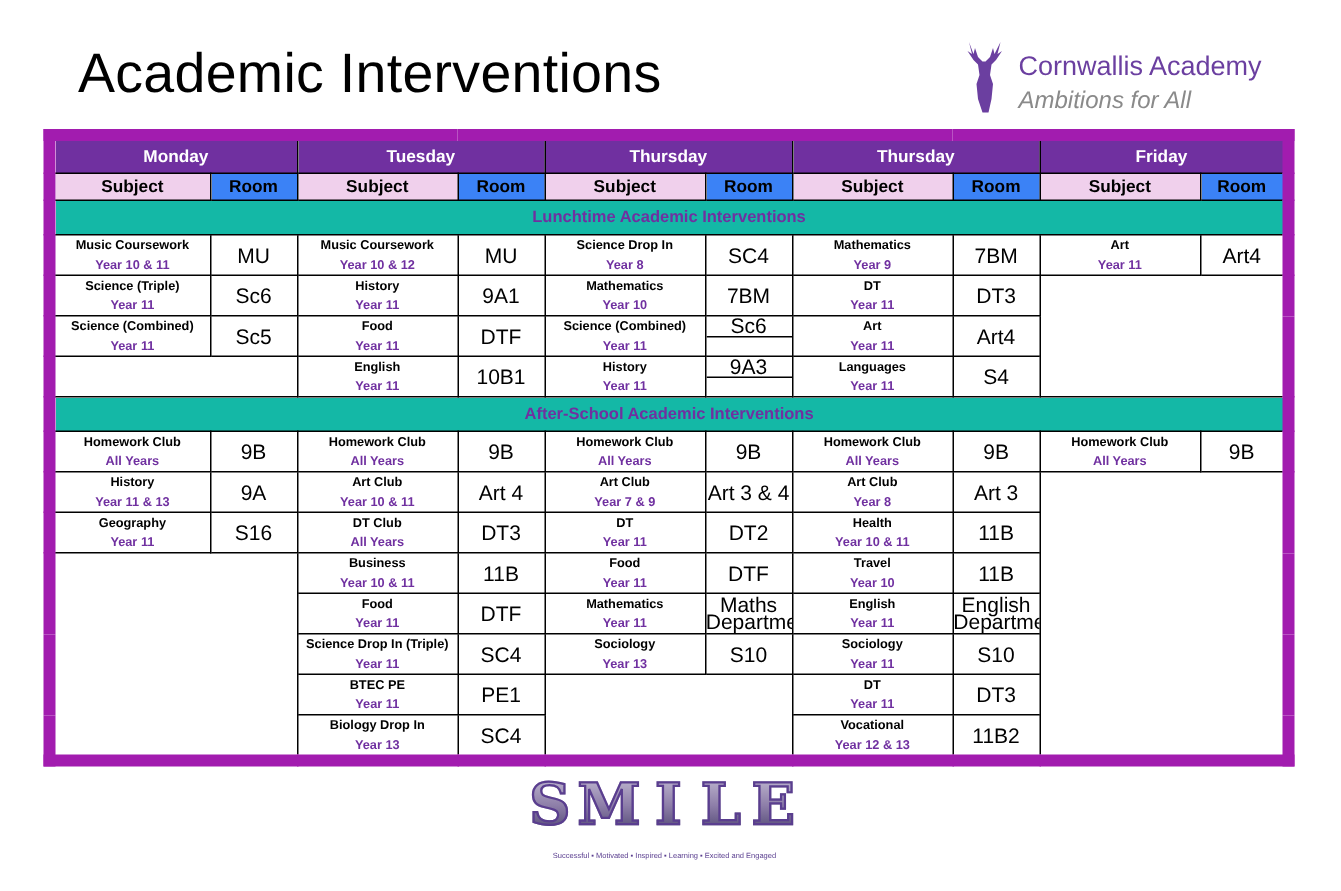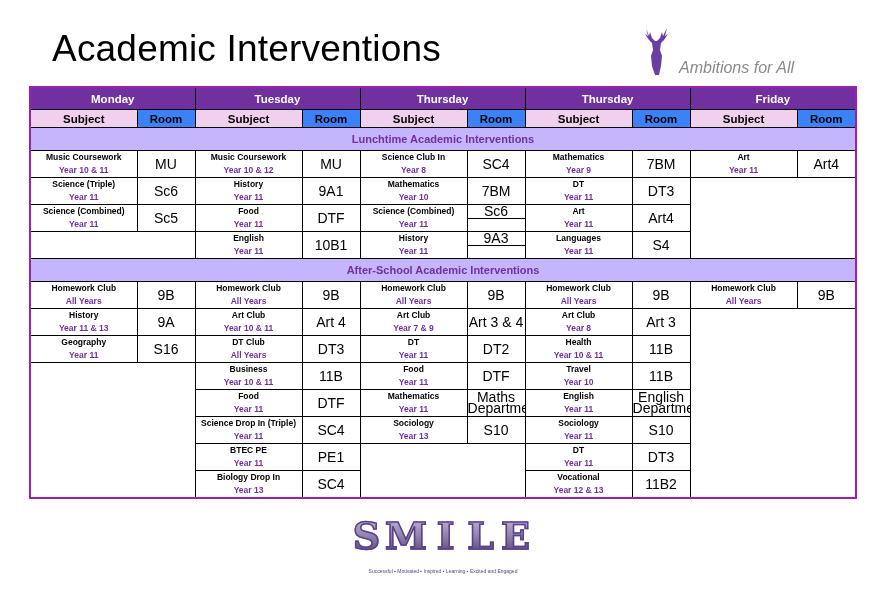--- a/index.html
+++ b/index.html
@@ -3,26 +3,26 @@
 <meta charset="utf-8">
 <style>
   html, body { margin: 0; padding: 0; background: #ffffff; }
   body { width: 894px; height: 594px; position: relative; overflow: hidden; font-family: "Liberation Sans", sans-serif; }
   .title { position: absolute; left: 52px; top: 28px; font-size: 37px; font-weight: normal; color: #000000; letter-spacing: 0.2px; }
   .logo { position: absolute; left: 642px; top: 26px; width: 220px; height: 52px; }
   .logo .stag { position: absolute; left: 0; top: 0; width: 28px; height: 50px; }
   .logo .name { position: absolute; left: 37px; top: 8px; font-size: 18px; color: #6b3fa0; white-space: nowrap; }
   .logo .tag { position: absolute; left: 37px; top: 33px; font-size: 16px; font-style: italic; color: #8a8a8a; white-space: nowrap; }
 
-  table.tt { position: absolute; left: 29px; top: 86px; width: 828px; border-collapse: collapse; table-layout: fixed; border: 2px solid #a21caf; }
+  table.tt { position: absolute; left: 29px; top: 86px; width: 828px; border-collapse: collapse; table-layout: fixed; border: 8px solid #a21caf; }
   table.tt td, table.tt th { border: 1px solid #000; padding: 0; text-align: center; vertical-align: middle; overflow: hidden; }
   th.day { background: #7030a0; color: #fff; font-size: 11.5px; font-weight: bold; height: 21px; border-right: 2px solid #000; }
   th.sub { background: #f0d0ec; font-size: 11.5px; font-weight: bold; height: 17px; color: #000; }
   th.room { background: #3b82f6; font-size: 11.5px; font-weight: bold; color: #000; border-right: 2px solid #000; }
-  td.section { height: 22px; color: #7030a0; font-weight: bold; font-size: 11px; background: #c4b5fd; border-right: 2px solid #000; }
+  td.section { height: 22px; color: #7030a0; font-weight: bold; font-size: 11px; background: #14b8a6; border-right: 2px solid #000; }
   td.cell { height: 26px; font-size: 8.5px; line-height: 13px; }
   td.rm { font-size: 14px; border-right: 2px solid #000; line-height: 11px; }
   .sname { font-weight: bold; color: #000; display: block; }
   .yr { font-weight: bold; color: #7030a0; display: block; }
   td.thick-top { border-top: 2px solid #000; }
   td.empty { border-right: 2px solid #000; }
   .splitroom { display: flex; flex-direction: column; height: 26px; }
   .splitroom div { flex: 1; display: flex; align-items: center; justify-content: center; }
   .splitroom div:first-child { border-bottom: 1px solid #000; }
 
@@ -33,20 +33,21 @@
 </style>
 </head>
 <body>
 
 <div class="title">Academic Interventions</div>
 
 <div class="logo">
   <svg class="stag" viewBox="0 0 28 50">
     <path d="M4 2 L6 10 L3 8 L7 14 L10 17 L11 24 L9 30 L10 40 L13 49 L17 49 L19 40 L20 30 L18 24 L19 17 L22 14 L26 8 L23 10 L25 2 L21 10 L20 6 L18 12 L15 15 L13 15 L10 12 L8 6 L7 10 Z" fill="#6b3fa0"></path>
   </svg>
+  <div class="name">Cornwallis Academy</div>
   <div class="tag">Ambitions for All</div>
 </div>
 
 <table class="tt">
   <colgroup>
     <col style="width:107px">
       <col style="width:58px">
     <col style="width:107px">
       <col style="width:58px">
     <col style="width:107px">
@@ -85,21 +86,21 @@
           <span class="sname">Music Coursework</span>
           <span class="yr">Year 10 &amp; 11</span>
         </td>
     <td class="rm thick-top">MU</td>
     <td class="cell thick-top">
           <span class="sname">Music Coursework</span>
           <span class="yr">Year 10 &amp; 12</span>
         </td>
     <td class="rm thick-top">MU</td>
     <td class="cell thick-top">
-          <span class="sname">Science Club In</span>
+          <span class="sname">Science Drop In</span>
           <span class="yr">Year 8</span>
         </td>
     <td class="rm thick-top">SC4</td>
     <td class="cell thick-top">
           <span class="sname">Mathematics</span>
           <span class="yr">Year 9</span>
         </td>
     <td class="rm thick-top">7BM</td>
     <td class="cell thick-top">
           <span class="sname">Art</span>

